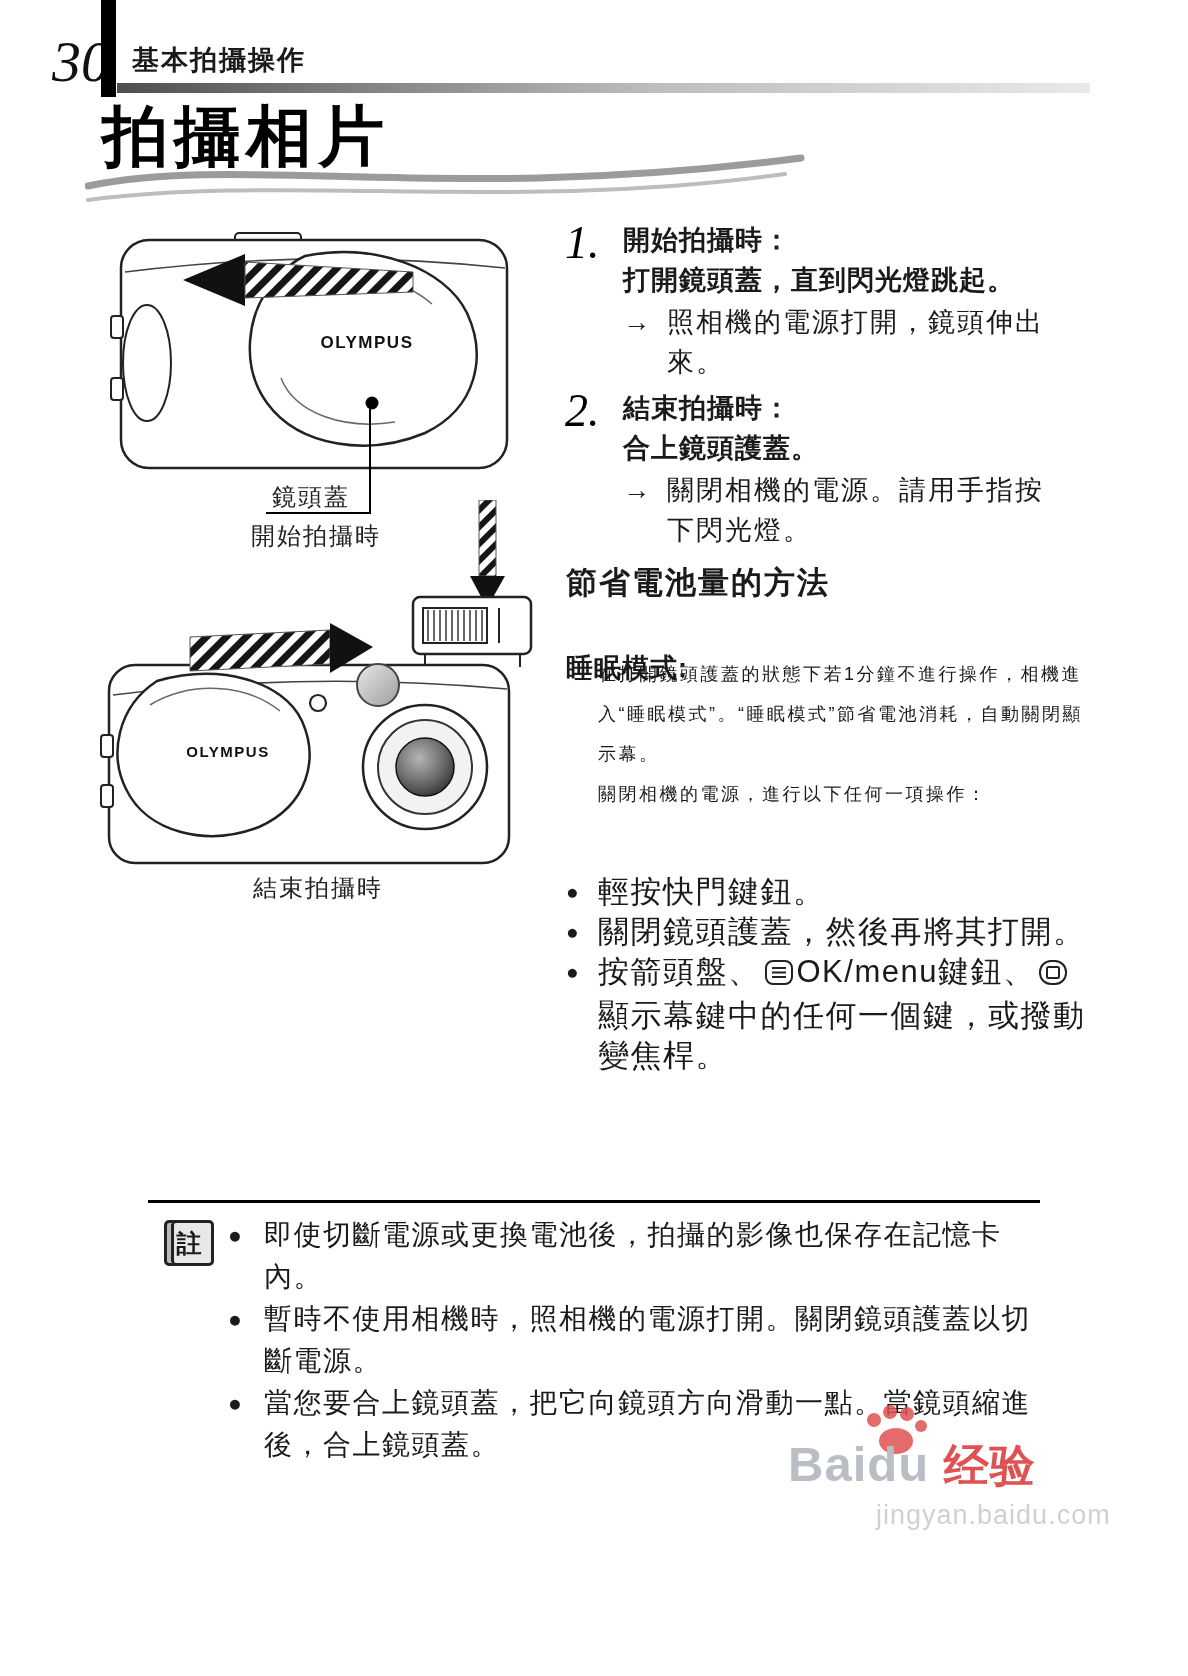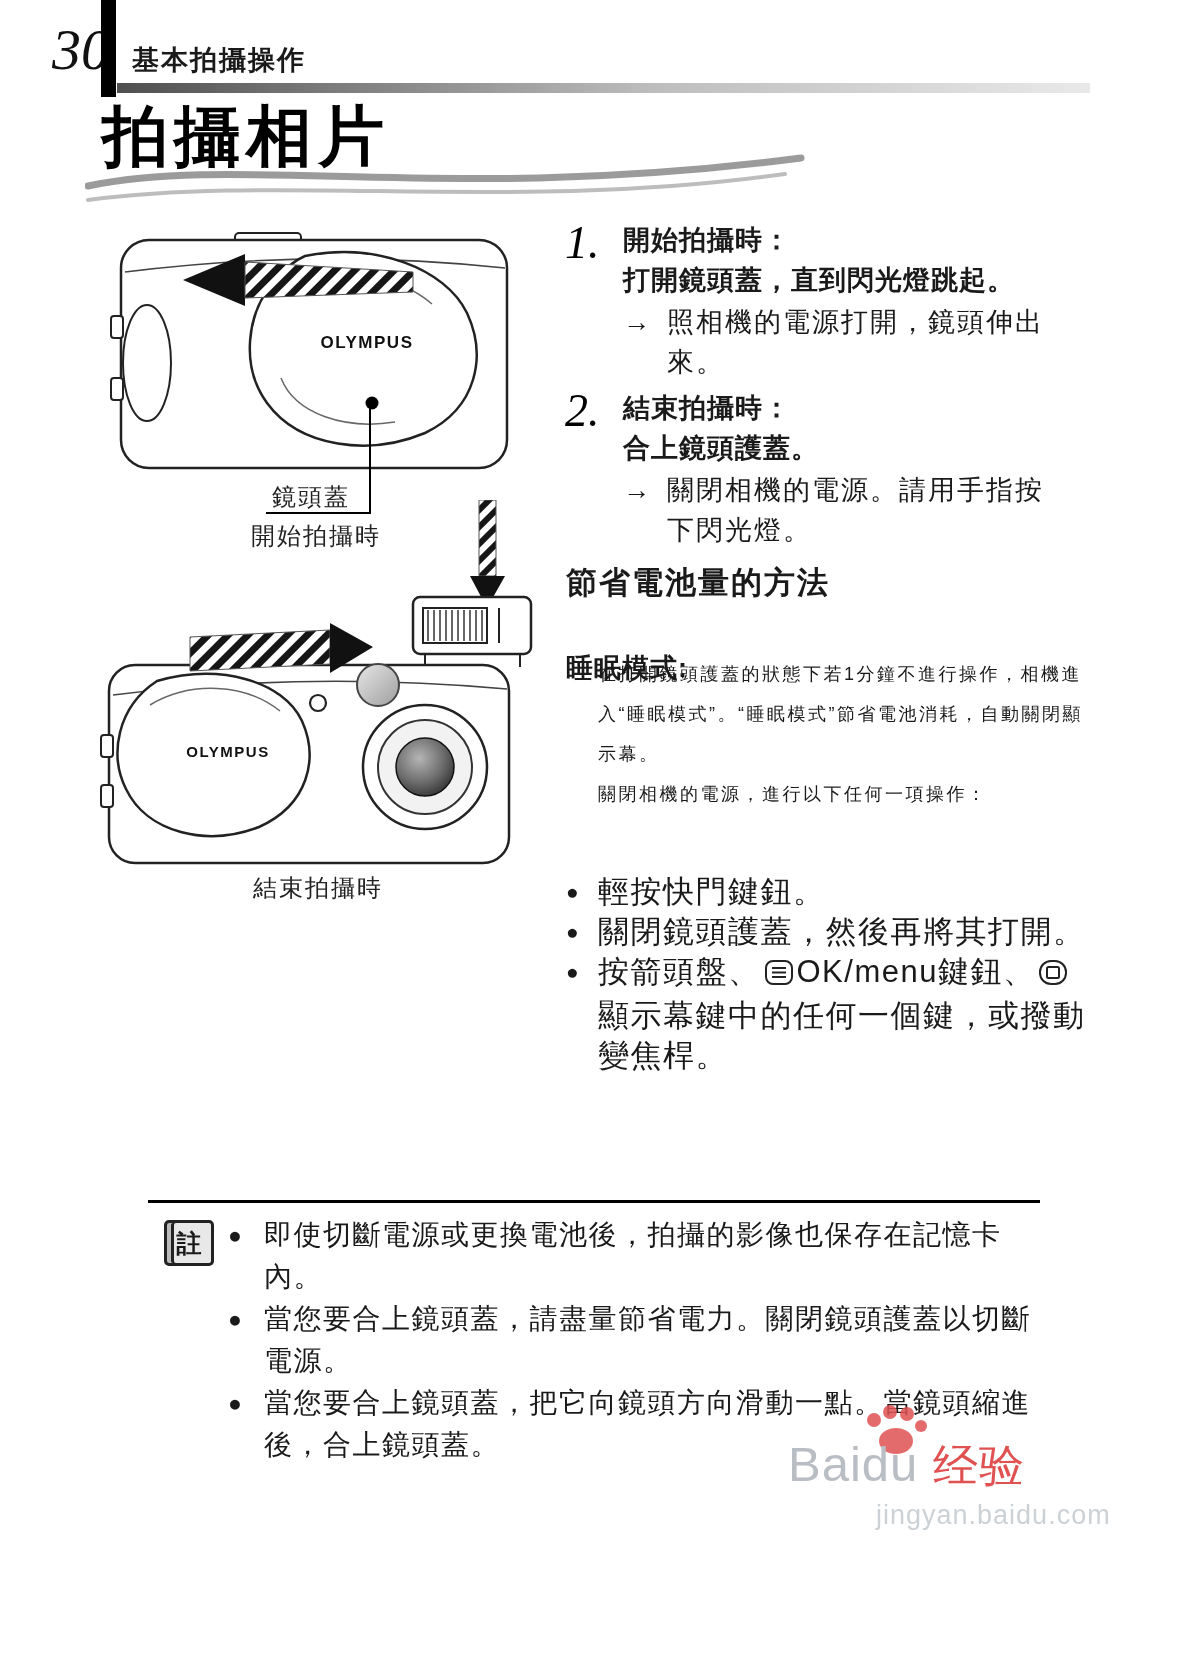--- a/index.html
+++ b/index.html
@@ -2,21 +2,21 @@
 <html><head>
 <meta charset="utf-8">
 <style>
   * { margin:0; padding:0; box-sizing:border-box; }
   html,body { background:#ffffff; }
   body { font-family:"Liberation Sans", sans-serif; color:#1a1a1a; }
   .page { position:relative; width:1188px; height:1676px; background:#ffffff; overflow:hidden; margin:0 auto; }
 
   
   .page-number {
-    position:absolute; left:52px; top:16px;
+    position:absolute; left:52px; top:28px;
     font-family:"Liberation Serif", serif; font-style:italic;
     font-size:58px; color:#111;
   }
   .header-vbar { position:absolute; left:101px; top:0; width:15px; height:97px; background:#000; }
   .section-header { position:absolute; left:132px; top:42px; font-size:27px; font-weight:bold; letter-spacing:2px; }
   .header-rule { position:absolute; left:117px; top:83px; width:973px; height:10px;
     background:linear-gradient(to right,#4f4f4f,#bdbdbd 55%,#e9e9e9); }
 
   .page-title { position:absolute; left:102px; top:92px; font-size:66px; font-weight:bold; letter-spacing:6px; color:#000; }
   .title-swoosh { position:absolute; left:85px; top:146px; }
@@ -56,21 +56,21 @@
     border:3px solid #222; border-radius:5px; background:#e8e8e8;
     box-shadow:inset 4px 0 0 #bbb, inset 7px 0 0 #222;
     display:flex; align-items:center; justify-content:center;
     font-family:"Liberation Serif", serif; font-weight:bold; font-size:25px; }
   .notes-list { position:absolute; left:228px; top:1214px; width:828px; }
   .notes-list .bullet-marker { width:36px; font-size:23px; line-height:42px; }
   .notes-list .bullet-text { font-size:28px; line-height:42px; letter-spacing:1.5px; }
 
   
   .wm-paw { position:absolute; left:860px; top:1404px; }
-  .wm-text { position:absolute; left:788px; top:1436px; font-size:49px; font-weight:normal; letter-spacing:1px; }
+  .wm-text { position:absolute; left:788px; top:1436px; font-size:49px; font-weight:bold; letter-spacing:1px; }
   .wm-gray { color:#b9bec4; }
   .wm-red { color:#e05252; font-size:45px; }
   .wm-url { position:absolute; left:876px; top:1500px; font-size:27px; color:#ccd1d6; letter-spacing:1px; }
 </style>
 </head>
 <body>
 
 <div class="page">
 
   <div class="page-number">30</div>
@@ -237,21 +237,21 @@
   <div class="note-icon">
     <span>註</span>
   </div>
   <div class="notes-list">
     <div class="bullet-row">
       <span class="bullet-marker">●</span>
       <span class="bullet-text">即使切斷電源或更換電池後，拍攝的影像也保存在記憶卡內。</span>
     </div>
     <div class="bullet-row">
       <span class="bullet-marker">●</span>
-      <span class="bullet-text">當您要合上鏡頭蓋，請盡量節省電力。關閉鏡頭護蓋以切斷電源。</span>
+      <span class="bullet-text">暫時不使用相機時，照相機的電源打開。關閉鏡頭護蓋以切斷電源。</span>
     </div>
     <div class="bullet-row">
       <span class="bullet-marker">●</span>
       <span class="bullet-text">當您要合上鏡頭蓋，把它向鏡頭方向滑動一點。當鏡頭縮進後，合上鏡頭蓋。</span>
     </div>
   </div>
 
   <svg class="wm-paw" width="74" height="52" viewBox="0 0 74 52">
     <g fill="#e05252" opacity="0.85">
       <circle cx="14" cy="16" r="7"></circle>

